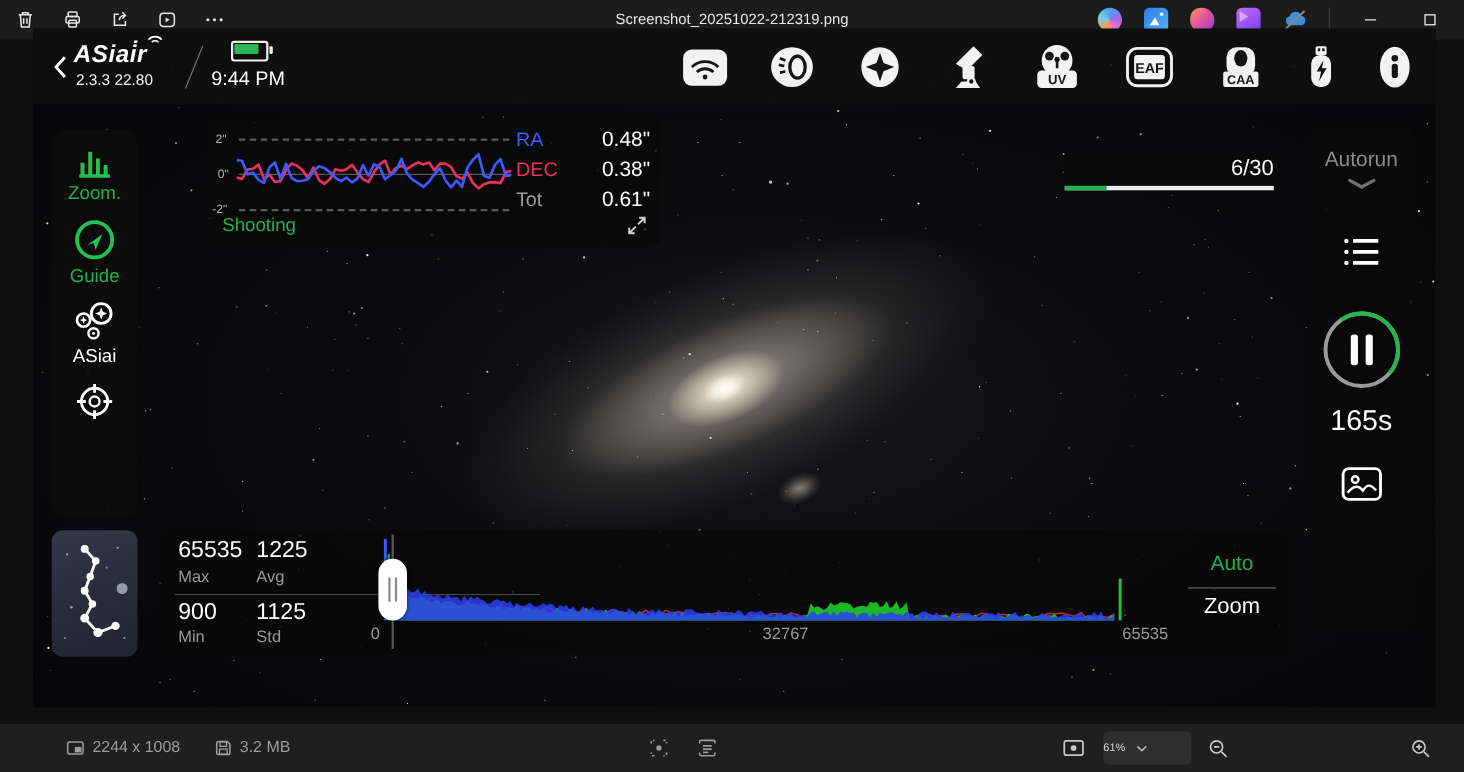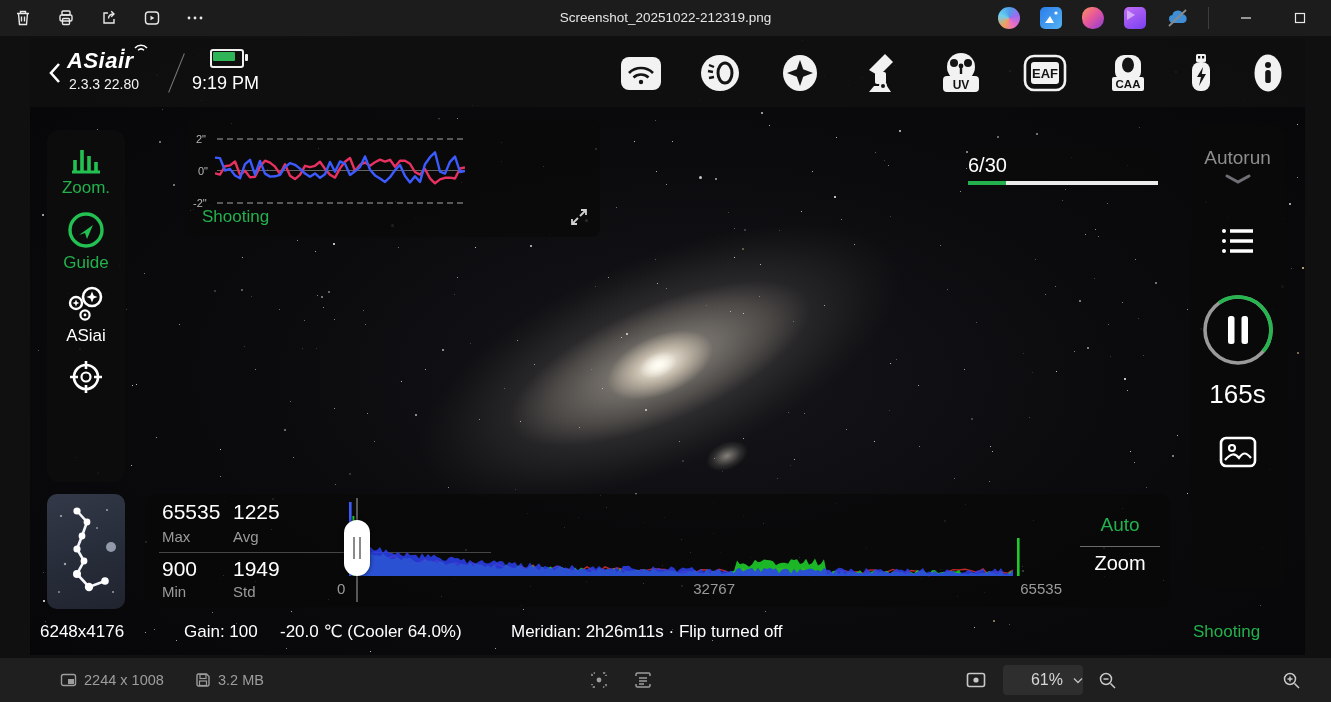--- a/index.html
+++ b/index.html
@@ -15,23 +15,23 @@
   #vtitle{position:absolute;left:0;top:0;width:100%;height:36px;line-height:36px;text-align:center;
           font-size:13.5px;color:#e6e6e6;pointer-events:none;}
   .tb-right{position:absolute;right:0;top:0;height:36px;display:flex;align-items:center;gap:20px;padding-right:14px;}
   .appic{width:22px;height:22px;border-radius:5px;position:relative;}
   .tb-div{width:1px;height:22px;background:#3d3d3d;}
   .winbtn{width:34px;height:26px;display:flex;align-items:center;justify-content:center;color:#e8e8e8;}
   #viewerbar{position:absolute;left:0;top:658px;width:1331px;height:44px;background:#1f1f1f;
              color:#9d9d9d;font-size:14.5px;}
   .vb-item{position:absolute;display:flex;align-items:center;gap:7px;height:44px;}
   #zoombox{position:absolute;left:1003px;top:7px;width:80px;height:30px;background:#2e2e2e;border-radius:4px;
-           display:flex;align-items:center;justify-content:flex-end;gap:10px;color:#d6d6d6;font-size:16px;}
+           display:flex;align-items:center;justify-content:flex-start;gap:10px;color:#d6d6d6;font-size:10px;}
   
-  #shot{position:absolute;left:30px;top:38px;width:1275px;height:617px;overflow:hidden;
+  #shot{position:absolute;left:30px;top:26px;width:1275px;height:617px;overflow:hidden;
         background:radial-gradient(ellipse at 52% 55%, #16161a 0%, #0b0b0e 45%, #060608 100%);}
   #starfield{position:absolute;left:0;top:0;width:1275px;height:617px;}
   #starfield i{position:absolute;background:#fff;border-radius:50%;display:block;}
   .gal{position:absolute;transform:rotate(-23deg);border-radius:50%;}
   #asitop{position:absolute;left:0;top:0;width:1275px;height:69px;background:rgba(16,16,16,.88);}
   .devrow{position:absolute;right:22px;top:8px;height:54px;display:flex;align-items:center;gap:40px;}
   .devic{display:flex;align-items:center;justify-content:center;}
   .panel{position:absolute;background:rgba(9,9,9,.74);border-radius:9px;}
   .glabel{font-size:11px;color:#b5b5b5;position:absolute;}
   .dashline{position:absolute;border-top:2px dashed #9a9a9a;opacity:.55;}
@@ -484,21 +484,21 @@
         <svg class="abs" style="left:66px;top:-6px;" width="16" height="10" viewBox="0 0 16 10">
             <path d="M2 6a8 8 0 0 1 12 0M5 8.2a4.5 4.5 0 0 1 6 0" fill="none" stroke="#fff" stroke-width="1.5"></path>
           </svg>
       </div>
       <div class="abs" style="left:39px;top:38px;font-size:14px;color:#f2f2f2;">2.3.3 22.80</div>
       <div class="abs" style="left:146px;top:14px;width:1px;height:42px;background:#777;transform:rotate(22deg);"></div>
       <div class="abs" style="left:180px;top:11px;width:30px;height:15px;border:2px solid #f0f0f0;border-radius:3px;">
         <div style="position:absolute;left:1px;top:1px;width:22px;height:9px;background:#2fb457;border-radius:1px;"></div>
         <div style="position:absolute;right:-6px;top:3px;width:3px;height:7px;background:#f0f0f0;border-radius:1px;"></div>
       </div>
-      <div class="abs" style="left:162px;top:35px;font-size:18px;color:#fff;">9:19 PM</div>
+      <div class="abs" style="left:162px;top:35px;font-size:18px;color:#fff;">9:44 PM</div>
 
       <div class="devrow">
         <div class="devic">
           <div style="width:40px;height:33px;background:#f2f2f2;border-radius:8px;position:relative;">
             <svg class="abs" style="left:4px;top:5px;" width="32" height="24" viewBox="0 0 32 24">
                 <path d="M4 11a17 17 0 0 1 24 0M8.5 15.5a11 11 0 0 1 15 0" fill="none" stroke="#141414" stroke-width="2.6"></path>
                 <circle cx="16" cy="20" r="2.2" fill="#141414"></circle>
               </svg>
           </div>
         </div>
@@ -574,20 +574,34 @@
       <span class="glabel" style="left:9px;top:14px;">2"</span>
       <span class="glabel" style="left:11px;top:46px;">0"</span>
       <span class="glabel" style="left:6px;top:78px;">-2"</span>
       <div class="dashline" style="left:30px;top:19px;width:246px;"></div>
       <div class="dashline" style="left:30px;top:83px;width:246px;"></div>
       <div class="abs" style="left:30px;top:51px;width:246px;height:1px;background:#8b8b8b;opacity:.7;"></div>
       <svg class="abs" style="left:28px;top:21px;" width="250" height="62" viewBox="0 0 250 62">
         <polyline id="dec-line" points="0,33.3 5,34.6 10,26.2 15,25.4 20,21.5 25,34.7 30,30.8 35,37.4 40,36.7 45,26.7 50,20.7 55,22.6 60,26.6 65,34.0 70,24.2 75,35.7 80,39.1 85,34.8 90,25.8 95,27.2 100,25.8 105,21.8 110,28.9 115,34.8 120,37.6 125,28.4 130,21.7 135,18.0 140,30.7 145,24.7 150,22.6 155,25.7 160,22.3 165,19.6 170,21.6 175,19.8 180,26.7 185,20.7 190,20.7 195,23.8 200,32.0 205,34.6 210,29.0 215,38.4 220,43.3 225,39.4 230,37.8 235,37.6 240,38.5 245,28.5 250,27.4 " fill="none" stroke="#e8315f" stroke-width="2.4" stroke-linejoin="round"></polyline>
         <polyline id="ra-line" points="0,17.6 5,18.1 10,30.5 15,28.9 20,35.5 25,38.3 30,24.1 35,19.8 40,34.7 45,20.9 50,33.6 55,36.6 60,36.3 65,34.9 70,27.2 75,23.1 80,24.8 85,28.6 90,33.6 95,36.7 100,33.4 105,37.8 110,34.3 115,22.0 120,31.8 125,21.4 130,23.8 135,35.0 140,31.3 145,27.1 150,16.4 155,29.7 160,35.4 165,38.5 170,41.9 175,37.2 180,30.2 185,25.0 190,36.1 195,42.4 200,36.2 205,41.9 210,24.2 215,17.2 220,12.3 225,31.7 230,33.6 235,21.8 240,16.6 245,32.0 250,31.0 " fill="none" stroke="#3b5bff" stroke-width="2.4" stroke-linejoin="round"></polyline>
       </svg>
+      <div class="abs" style="left:282px;top:10px;">
+        <div class="gstat">
+            <span class="l" style="color:#3b5bff;">RA</span>
+            <span class="v">0.48"</span>
+          </div>
+        <div class="gstat">
+            <span class="l" style="color:#e8315f;">DEC</span>
+            <span class="v">0.38"</span>
+          </div>
+        <div class="gstat">
+            <span class="l" style="color:#9a9a9a;">Tot</span>
+            <span class="v">0.61"</span>
+          </div>
+      </div>
       <span class="abs green" style="left:15px;top:88px;font-size:17px;">Shooting</span>
       <svg class="abs" style="left:382px;top:88px;" width="20" height="20" viewBox="0 0 20 20">
           <path d="M12 3h5v5M17 3l-6 6M8 17H3v-5M3 17l6-6" fill="none" stroke="#d0d0d0" stroke-width="1.8"></path>
         </svg>
     </div>
 
     <div id="leftbar">
       <div class="sb-item">
         <svg width="32" height="28" viewBox="0 0 32 28">
             <path d="M2 26h28" stroke="#23c052" stroke-width="3"></path>
@@ -616,21 +630,21 @@
       <div class="sb-item">
         <svg width="36" height="36" viewBox="0 0 36 36">
             <circle cx="18" cy="18" r="12" fill="none" stroke="#fff" stroke-width="2.6"></circle>
             <circle cx="18" cy="18" r="4.5" fill="none" stroke="#fff" stroke-width="2.2"></circle>
             <path d="M18 2v8M18 26v8M2 18h8M26 18h8" stroke="#fff" stroke-width="2.6"></path>
           </svg>
       </div>
     </div>
 
     <div class="abs" style="left:938px;top:111px;width:190px;height:36px;background:rgba(10,10,10,.8);">
-      <div style="text-align:left;font-size:20px;line-height:32px;color:#fff;">6/30</div>
+      <div style="text-align:right;font-size:20px;line-height:32px;color:#fff;">6/30</div>
       <div class="abs" style="left:0;bottom:0;width:100%;height:4px;background:#ececec;">
         <div style="width:20%;height:100%;background:#23b14d;"></div>
       </div>
     </div>
 
     <div id="rightbar">
       <div style="margin-top:22px;font-size:19px;color:#8d8d8d;">Autorun</div>
       <svg width="28" height="12" viewBox="0 0 28 12" style="margin-top:4px;">
           <path d="M3 3l11 6 11-6" fill="none" stroke="#6f6f75" stroke-width="3" stroke-linecap="round"></path>
         </svg>
@@ -656,21 +670,21 @@
         </svg>
     </div>
 
     <div id="histpanel">
       <span class="hval" style="left:17px;top:6px;">65535</span>
       <span class="hval" style="left:88px;top:6px;">1225</span>
       <span class="hlab" style="left:17px;top:34px;">Max</span>
       <span class="hlab" style="left:88px;top:34px;">Avg</span>
       <div class="abs" style="left:14px;top:58px;width:332px;height:1px;background:#464646;"></div>
       <span class="hval" style="left:17px;top:63px;">900</span>
-      <span class="hval" style="left:88px;top:63px;">1949</span>
+      <span class="hval" style="left:88px;top:63px;">1125</span>
       <span class="hlab" style="left:17px;top:89px;">Min</span>
       <span class="hlab" style="left:88px;top:89px;">Std</span>
 
       <svg class="abs" style="left:200px;top:6px;" width="690" height="80" viewBox="0 0 690 80">
         <rect x="4" y="2" width="2.6" height="74" fill="#3b5bff"></rect>
         <rect x="7.4" y="16" width="2" height="60" fill="#1ecb2a"></rect>
         <polyline id="hist-red" points="14,54.2 20,53.4 26,55.8 32,58.3 38,58.1 44,57.7 50,55.9 56,62.1 62,63.5 68,63.7 74,62.8 80,59.3 86,64.6 92,60.1 98,66.1 104,66.4 110,62.5 116,64.9 122,65.6 128,63.3 134,67.4 140,67.4 146,67.6 152,64.2 158,66.4 164,67.2 170,69.5 176,66.3 182,69.6 188,65.1 194,71.5 200,70.2 206,68.8 212,66.2 218,68.4 224,69.5 230,72.2 236,70.9 242,66.8 248,70.6 254,71.9 260,66.9 266,69.5 272,68.0 278,69.5 284,74.3 290,72.3 296,70.0 302,70.4 308,68.8 314,69.2 320,69.5 326,71.8 332,74.6 338,71.4 344,71.9 350,72.9 356,69.8 362,70.0 368,72.9 374,69.3 380,70.8 386,73.7 392,71.4 398,68.8 404,73.6 410,70.0 416,74.8 422,70.3 428,70.6 434,68.6 440,69.4 446,74.5 452,72.8 458,68.7 464,75.4 470,73.1 476,73.7 482,71.6 488,73.4 494,70.4 500,71.0 506,72.4 512,71.6 518,73.3 524,70.3 530,69.9 536,72.9 542,72.0 548,69.4 554,72.2 560,73.5 566,70.5 572,71.2 578,72.5 584,75.7 590,72.4 596,74.7 602,72.1 608,69.6 614,70.0 620,69.3 626,70.6 632,72.4 638,68.9 644,75.3 650,72.5 656,72.0 662,73.3 668,70.0 " fill="none" stroke="#e03030" stroke-width="1.4" opacity=".85"></polyline>
         <path id="hist-green" d="M14,76 L14,49.8 L17,51.1 L20,50.7 L23,55.4 L26,53.0 L29,55.6 L32,55.2 L35,56.3 L38,53.2 L41,56.2 L44,58.1 L47,59.2 L50,58.5 L53,57.2 L56,60.3 L59,58.1 L62,58.6 L65,57.8 L68,60.2 L71,62.3 L74,62.4 L77,61.9 L80,59.3 L83,61.0 L86,60.4 L89,62.1 L92,62.4 L95,61.2 L98,61.9 L101,64.9 L104,63.5 L107,63.1 L110,63.4 L113,66.0 L116,64.1 L119,64.5 L122,65.2 L125,62.5 L128,65.9 L131,64.0 L134,64.6 L137,64.5 L140,67.3 L143,64.9 L146,68.1 L149,64.4 L152,68.5 L155,68.7 L158,67.8 L161,64.6 L164,66.6 L167,68.1 L170,68.1 L173,65.6 L176,65.9 L179,69.1 L182,68.8 L185,66.0 L188,65.5 L191,68.2 L194,70.6 L197,66.6 L200,69.9 L203,67.7 L206,66.4 L209,70.4 L212,68.0 L215,66.6 L218,67.7 L221,68.9 L224,69.0 L227,71.5 L230,67.5 L233,70.4 L236,67.4 L239,69.1 L242,71.3 L245,72.2 L248,70.0 L251,71.7 L254,67.7 L257,69.6 L260,70.2 L263,69.1 L266,70.6 L269,68.1 L272,72.7 L275,68.3 L278,72.9 L281,70.8 L284,70.9 L287,70.7 L290,70.0 L293,69.7 L296,71.8 L299,68.9 L302,70.7 L305,71.8 L308,69.1 L311,70.5 L314,71.7 L317,71.5 L320,71.0 L323,71.3 L326,70.7 L329,71.0 L332,72.0 L335,73.4 L338,73.1 L341,72.7 L344,71.2 L347,71.5 L350,70.3 L353,72.5 L356,73.1 L359,73.2 L362,69.0 L365,73.5 L368,70.6 L371,72.3 L374,69.5 L377,73.9 L380,73.2 L383,73.0 L386,71.6 L389,70.8 L392,60.4 L395,64.3 L398,63.2 L401,64.4 L404,66.7 L407,64.6 L410,59.7 L413,62.2 L416,61.6 L419,59.6 L422,60.0 L425,60.2 L428,61.3 L431,65.2 L434,63.5 L437,62.8 L440,62.8 L443,63.7 L446,59.2 L449,60.0 L452,59.3 L455,63.9 L458,62.9 L461,58.7 L464,64.8 L467,63.2 L470,58.5 L473,65.6 L476,63.7 L479,59.2 L482,74.6 L485,73.2 L488,71.1 L491,70.5 L494,74.3 L497,70.2 L500,74.3 L503,71.8 L506,72.4 L509,72.4 L512,72.3 L515,70.3 L518,73.8 L521,72.9 L524,72.0 L527,71.5 L530,70.3 L533,73.1 L536,71.3 L539,72.1 L542,70.7 L545,73.7 L548,71.2 L551,71.8 L554,72.7 L557,71.5 L560,74.6 L563,73.0 L566,72.1 L569,73.4 L572,69.9 L575,71.2 L578,69.9 L581,72.6 L584,74.0 L587,70.3 L590,69.9 L593,72.9 L596,72.2 L599,71.7 L602,72.4 L605,71.0 L608,71.3 L611,71.5 L614,70.0 L617,74.0 L620,73.4 L623,74.6 L626,72.8 L629,73.2 L632,74.3 L635,72.9 L638,73.0 L641,72.8 L644,71.0 L647,72.2 L650,73.4 L653,74.0 L656,71.6 L659,74.4 L662,74.9 L665,71.4 L668,71.0 L668,76 Z" fill="#1ecb2a" opacity=".9"></path>
         <path id="hist-blue" d="M14,76 L14,42.0 L17,43.3 L20,48.5 L23,46.3 L26,47.5 L29,50.5 L32,49.9 L35,46.9 L38,52.7 L41,49.3 L44,52.9 L47,53.1 L50,54.6 L53,51.7 L56,55.1 L59,56.2 L62,52.0 L65,55.2 L68,54.9 L71,54.8 L74,58.5 L77,53.3 L80,57.6 L83,54.1 L86,57.1 L89,54.6 L92,57.1 L95,58.0 L98,60.6 L101,60.7 L104,57.6 L107,56.8 L110,58.3 L113,58.1 L116,60.3 L119,58.6 L122,63.6 L125,60.0 L128,62.6 L131,63.2 L134,61.6 L137,60.0 L140,62.9 L143,63.4 L146,62.2 L149,60.2 L152,62.3 L155,60.9 L158,61.5 L161,66.1 L164,62.1 L167,63.5 L170,62.1 L173,66.6 L176,62.7 L179,67.6 L182,67.2 L185,62.6 L188,67.0 L191,66.1 L194,63.2 L197,67.7 L200,66.1 L203,67.1 L206,68.4 L209,67.0 L212,65.5 L215,65.7 L218,68.0 L221,67.4 L224,68.9 L227,64.7 L230,68.5 L233,70.0 L236,68.5 L239,69.1 L242,69.2 L245,67.8 L248,66.2 L251,68.9 L254,65.9 L257,68.5 L260,69.3 L263,69.2 L266,67.7 L269,69.5 L272,67.0 L275,71.2 L278,65.9 L281,66.1 L284,65.7 L287,68.4 L290,69.0 L293,70.5 L296,68.9 L299,69.4 L302,69.6 L305,71.0 L308,66.3 L311,68.9 L314,68.0 L317,69.6 L320,68.9 L323,69.6 L326,66.5 L329,67.8 L332,71.8 L335,68.9 L338,67.4 L341,68.5 L344,68.3 L347,67.0 L350,70.2 L353,71.6 L356,68.8 L359,71.7 L362,69.4 L365,68.8 L368,71.6 L371,69.8 L374,69.1 L377,71.8 L380,70.6 L383,72.1 L386,70.4 L389,72.9 L392,68.8 L395,68.0 L398,71.4 L401,69.8 L404,68.9 L407,68.0 L410,71.6 L413,67.7 L416,71.9 L419,68.1 L422,69.1 L425,67.8 L428,69.4 L431,68.3 L434,73.3 L437,69.7 L440,68.8 L443,69.2 L446,73.4 L449,68.8 L452,72.7 L455,69.1 L458,70.5 L461,69.7 L464,68.8 L467,68.8 L470,70.8 L473,70.1 L476,71.6 L479,68.0 L482,69.7 L485,70.0 L488,73.4 L491,69.4 L494,67.7 L497,68.2 L500,70.0 L503,71.5 L506,68.5 L509,71.1 L512,73.1 L515,72.4 L518,73.6 L521,67.9 L524,70.6 L527,73.4 L530,69.3 L533,69.6 L536,69.2 L539,71.5 L542,72.1 L545,73.1 L548,71.9 L551,68.7 L554,69.8 L557,69.7 L560,71.3 L563,68.2 L566,73.2 L569,73.6 L572,72.1 L575,70.2 L578,68.1 L581,73.1 L584,71.4 L587,72.5 L590,71.0 L593,73.5 L596,73.0 L599,72.2 L602,69.2 L605,71.2 L608,71.0 L611,73.0 L614,73.2 L617,72.6 L620,72.3 L623,70.1 L626,71.1 L629,72.8 L632,70.6 L635,70.4 L638,68.7 L641,73.4 L644,71.2 L647,70.9 L650,68.4 L653,71.8 L656,68.0 L659,73.6 L662,73.2 L665,73.8 L668,69.5 L668,76 Z" fill="#2b3ff0" opacity=".85"></path>
         <rect x="672" y="38" width="2.6" height="38" fill="#1ecb2a"></rect>
@@ -703,27 +717,20 @@
           <circle cx="40" cy="28" r="3.4" fill="#fff"></circle>
           <circle cx="35" cy="42" r="3.4" fill="#fff"></circle>
         <circle cx="30" cy="55" r="3.6" fill="#fff"></circle>
           <circle cx="37" cy="67" r="3.4" fill="#fff"></circle>
           <circle cx="30" cy="80" r="4" fill="#fff"></circle>
         <circle cx="42" cy="93" r="4.2" fill="#fff"></circle>
           <circle cx="58" cy="87" r="3.8" fill="#fff"></circle>
       </svg>
     </div>
 
-    <div id="approw">
-      <span class="abs" style="left:10px;">6248x4176</span>
-      <span class="abs" style="left:154px;">Gain: 100</span>
-      <span class="abs" style="left:250px;">-20.0 ℃ (Cooler 64.0%)</span>
-      <span class="abs" style="left:481px;">Meridian: 2h26m11s · Flip turned off</span>
-      <span class="abs green" style="left:1163px;">Shooting</span>
-    </div>
   </div>
 
   <div id="viewerbar">
 
     <div class="vb-item" style="left:60px;">
       <svg width="17" height="17" viewBox="0 0 17 17">
           <rect x="1.5" y="2.5" width="14" height="11" rx="2" fill="none" stroke="#9d9d9d" stroke-width="1.4"></rect>
           <rect x="8" y="7" width="6" height="5" fill="#9d9d9d"></rect>
         </svg>
       <span>2244 x 1008</span>

